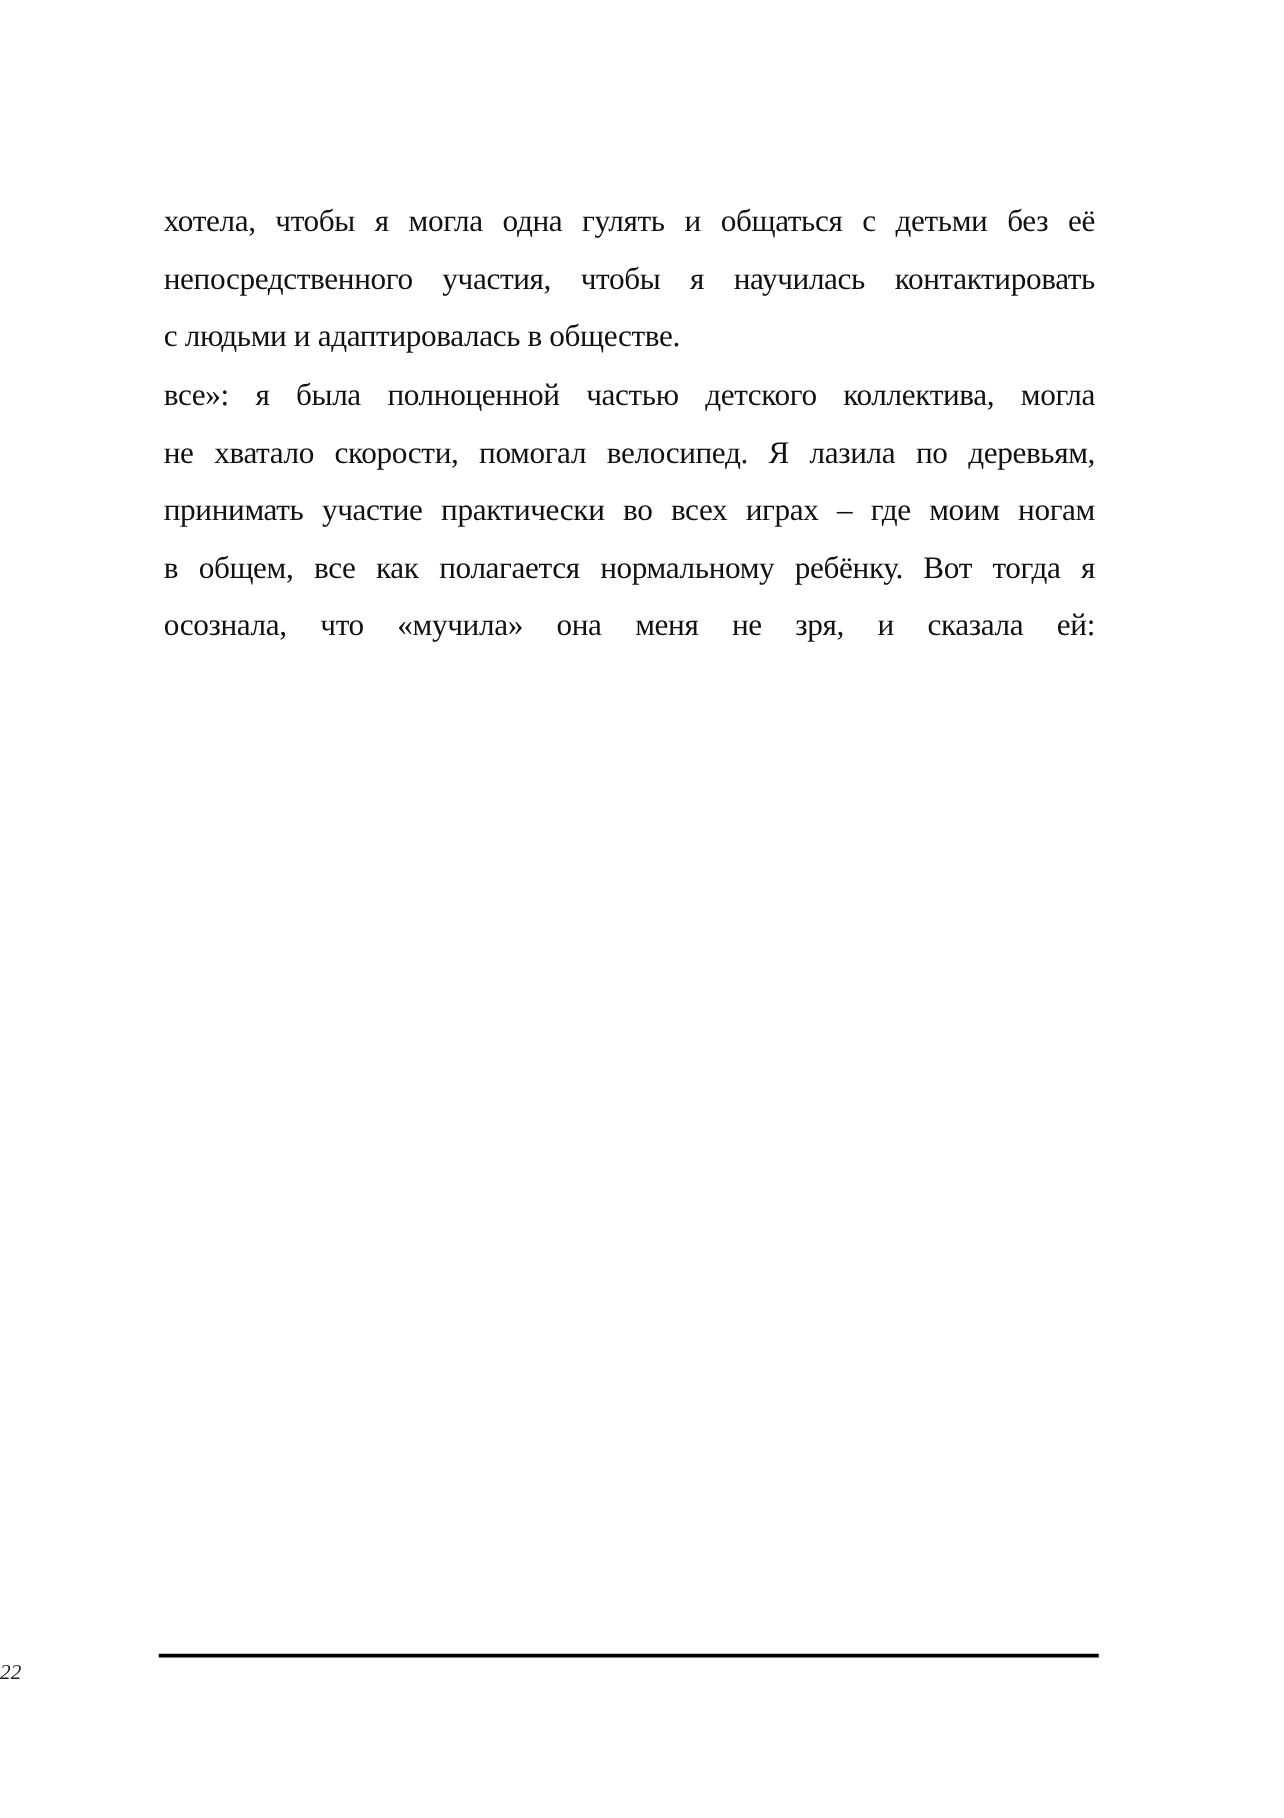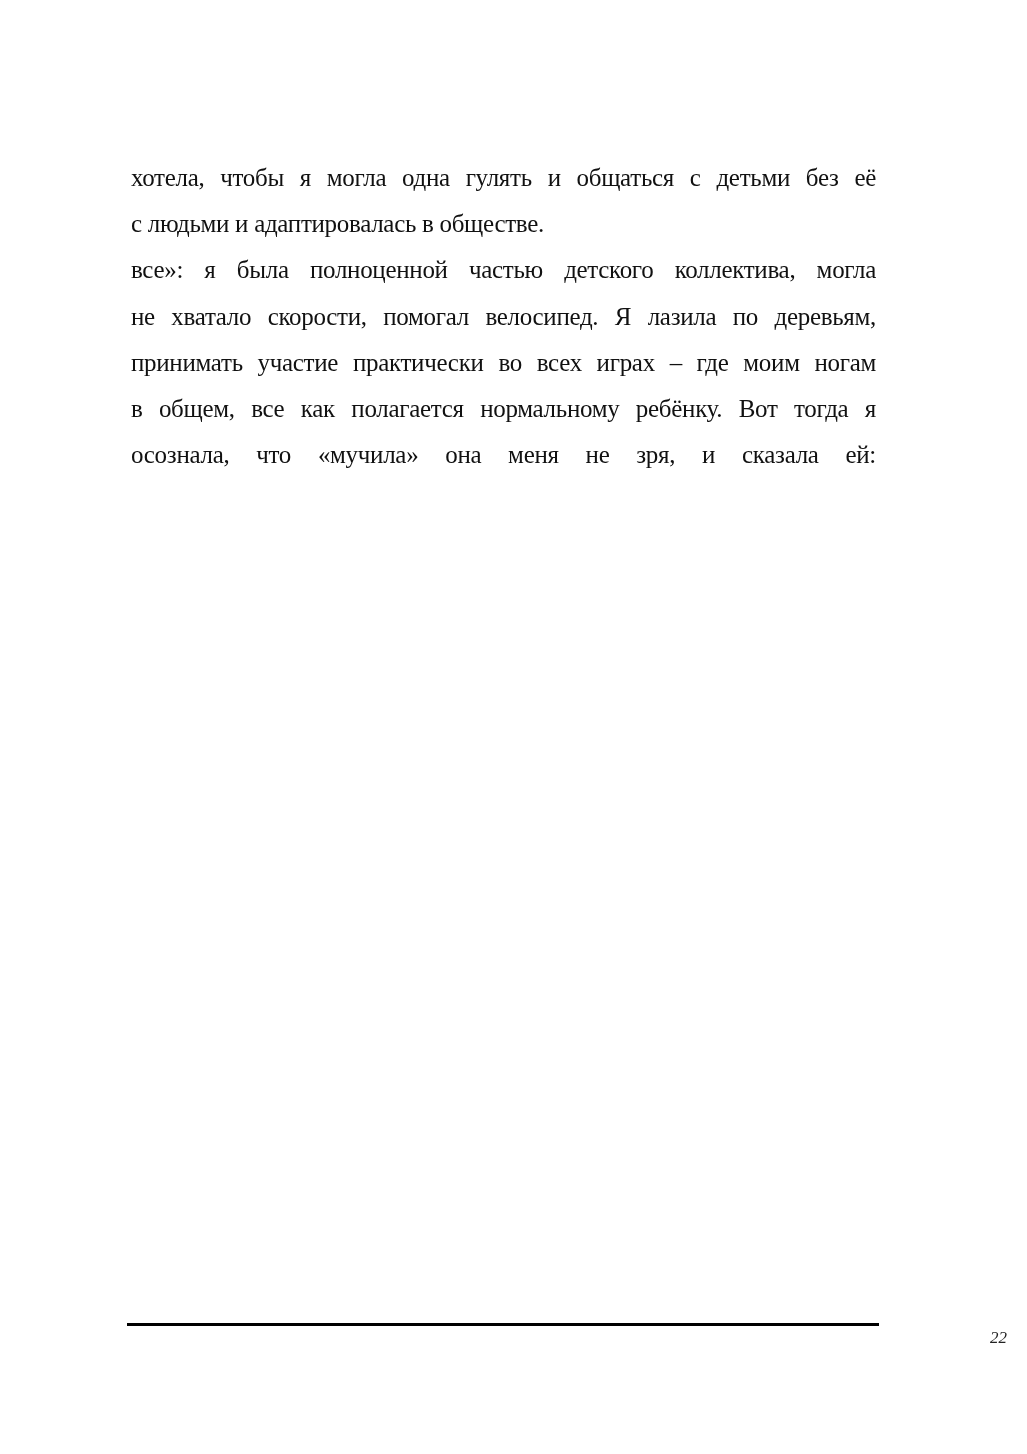--- a/index.html
+++ b/index.html
@@ -49,33 +49,34 @@
     top: 1296px;
     width: 752px;
     height: 3px;
     background: #000000;
   }
   .page-number {
     position: absolute;
     left: 0;
     width: 1007px;
     top: 1301px;
-    text-align: right;
+    text-align: left;
     font-size: 17px;
     font-style: italic;
     color: #222222;
   }
 </style>
 </head>
 <body>
 
 <div class="page">
   <div class="text-block">
 
     <div class="line justify">хотела, чтобы я могла одна гулять и общаться с детьми без её</div>
+    <div class="line justify">непосредственного участия, чтобы я научилась контактировать</div>
     <div class="line">с людьми и адаптировалась в обществе.</div>
 
     <div class="line justify">все»: я была полноценной частью детского коллектива, могла</div>
     <div class="line justify">не хватало скорости, помогал велосипед. Я лазила по деревьям,</div>
     <div class="line justify">принимать участие практически во всех играх – где моим ногам</div>
     <div class="line justify">в общем, все как полагается нормальному ребёнку. Вот тогда я</div>
     <div class="line justify">осознала, что «мучила» она меня не зря, и сказала ей:</div>
   </div>
 
   <div class="footer-rule"></div>

